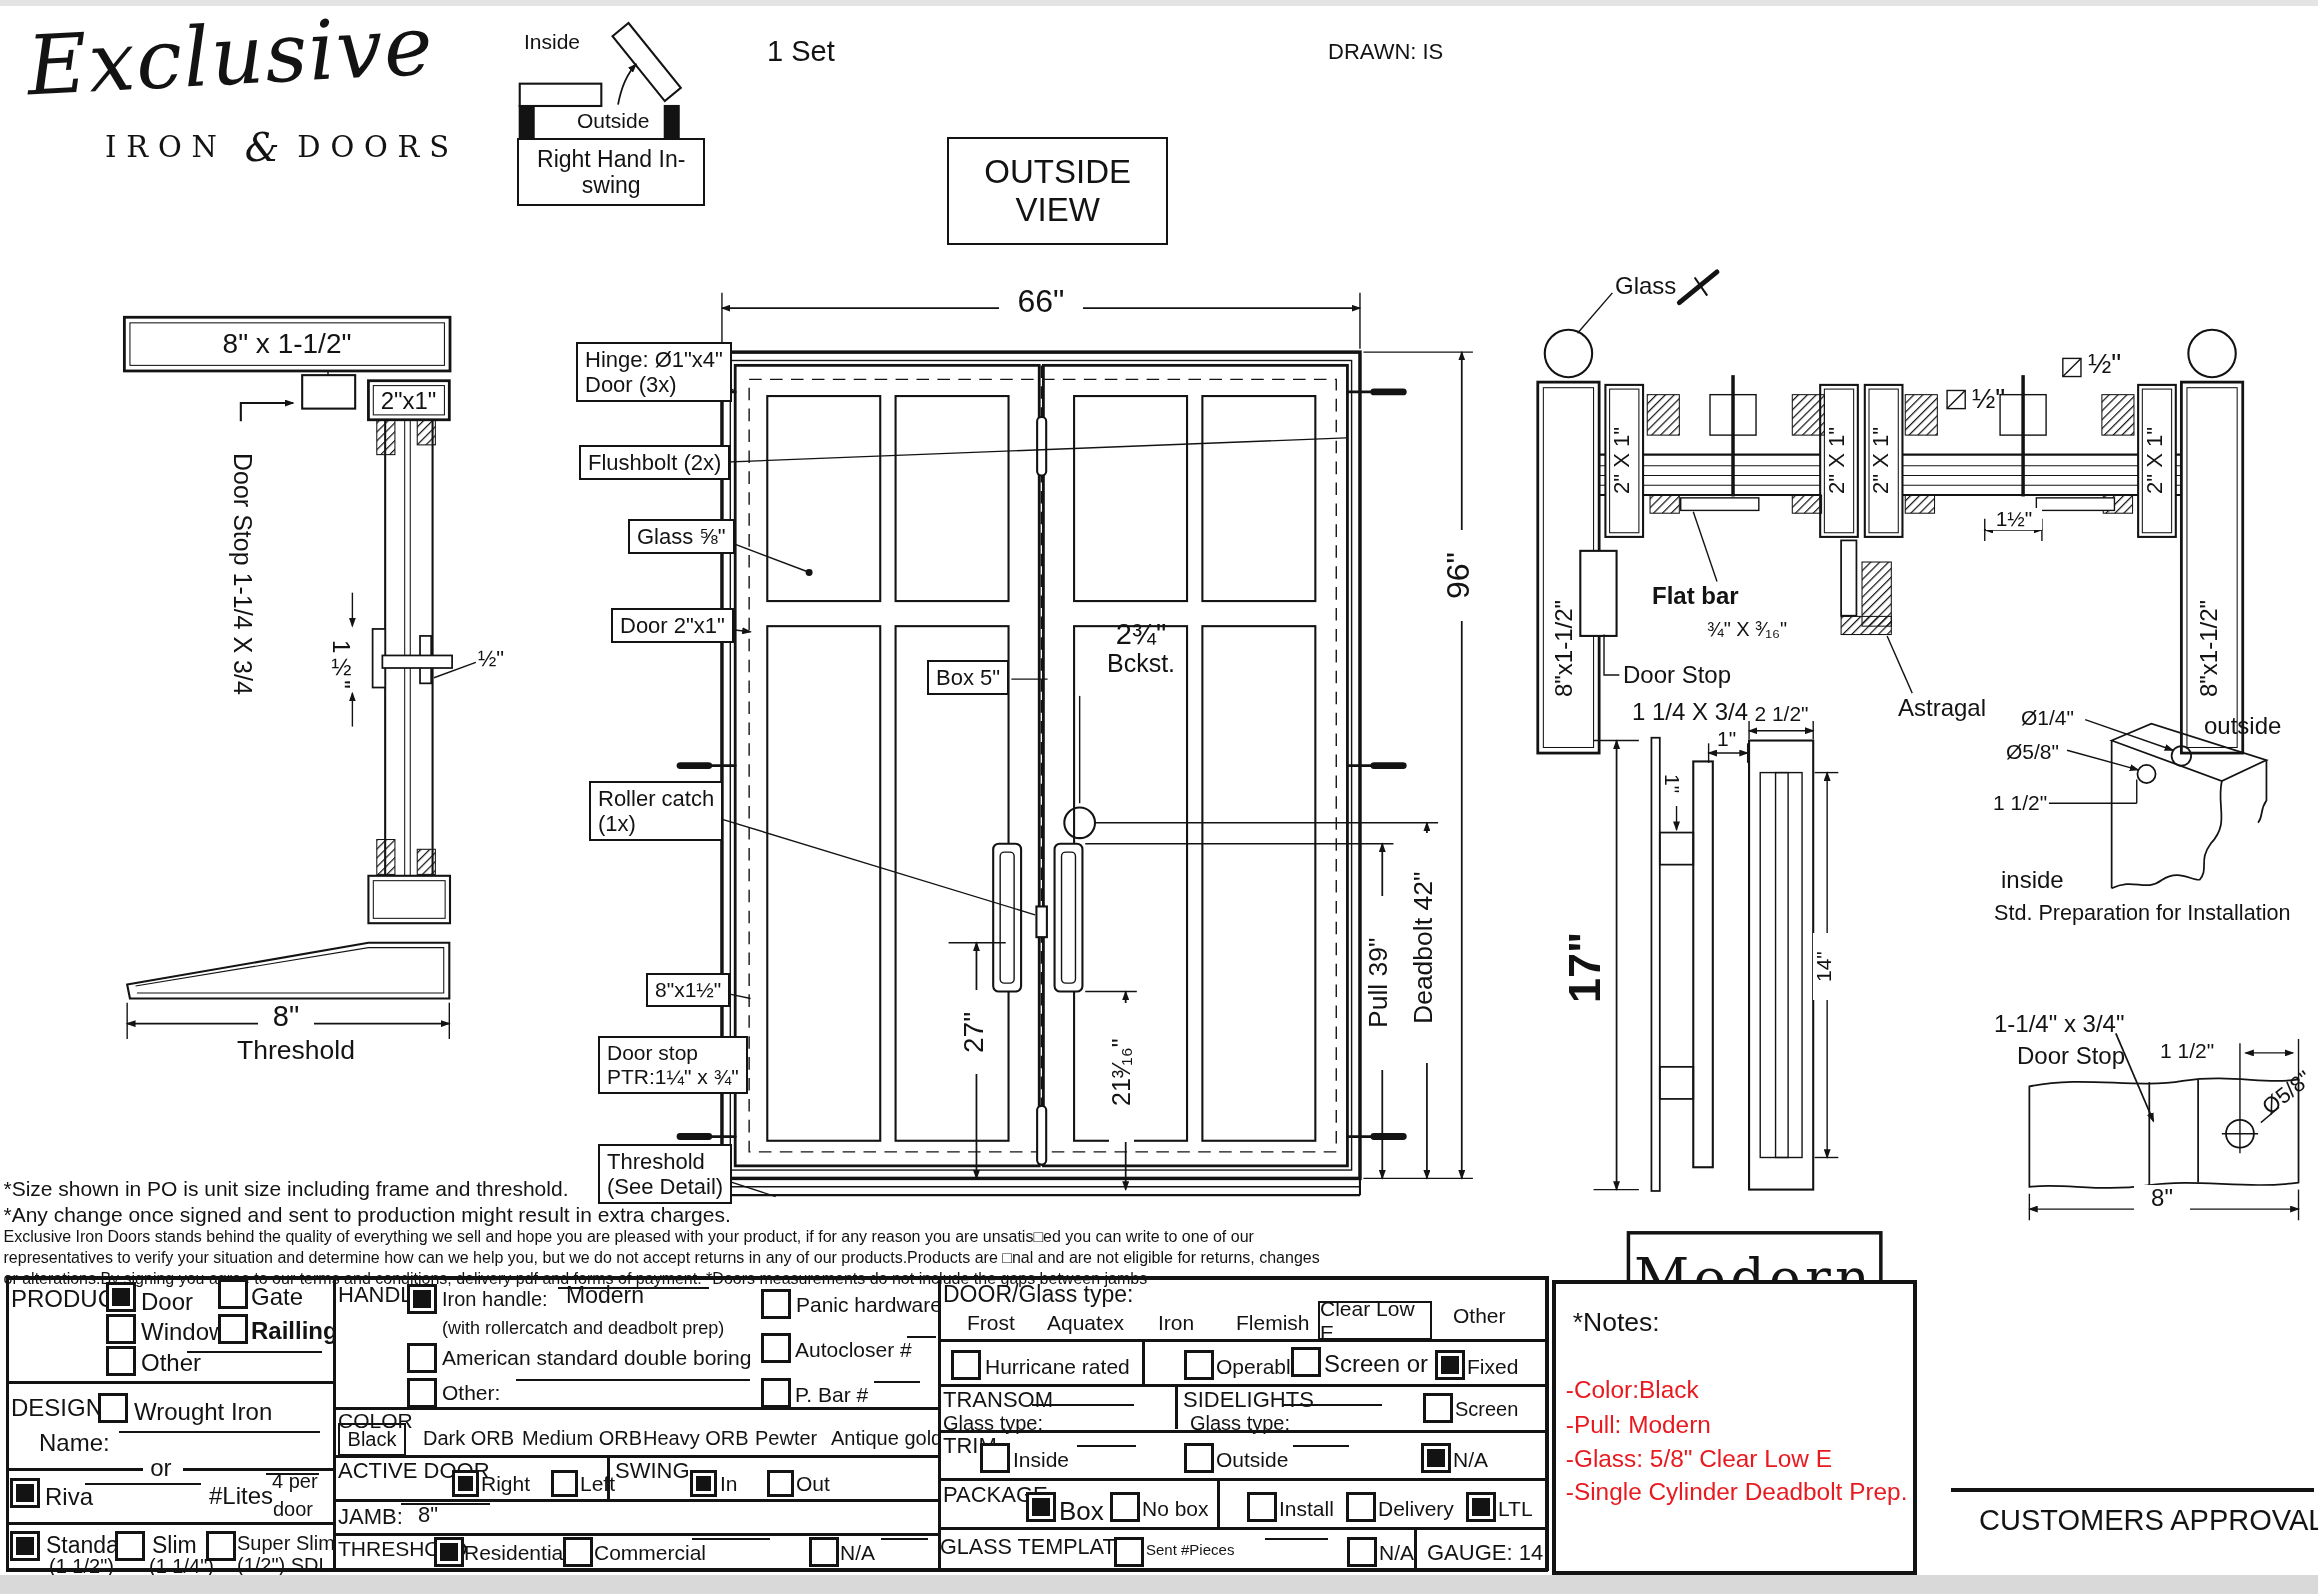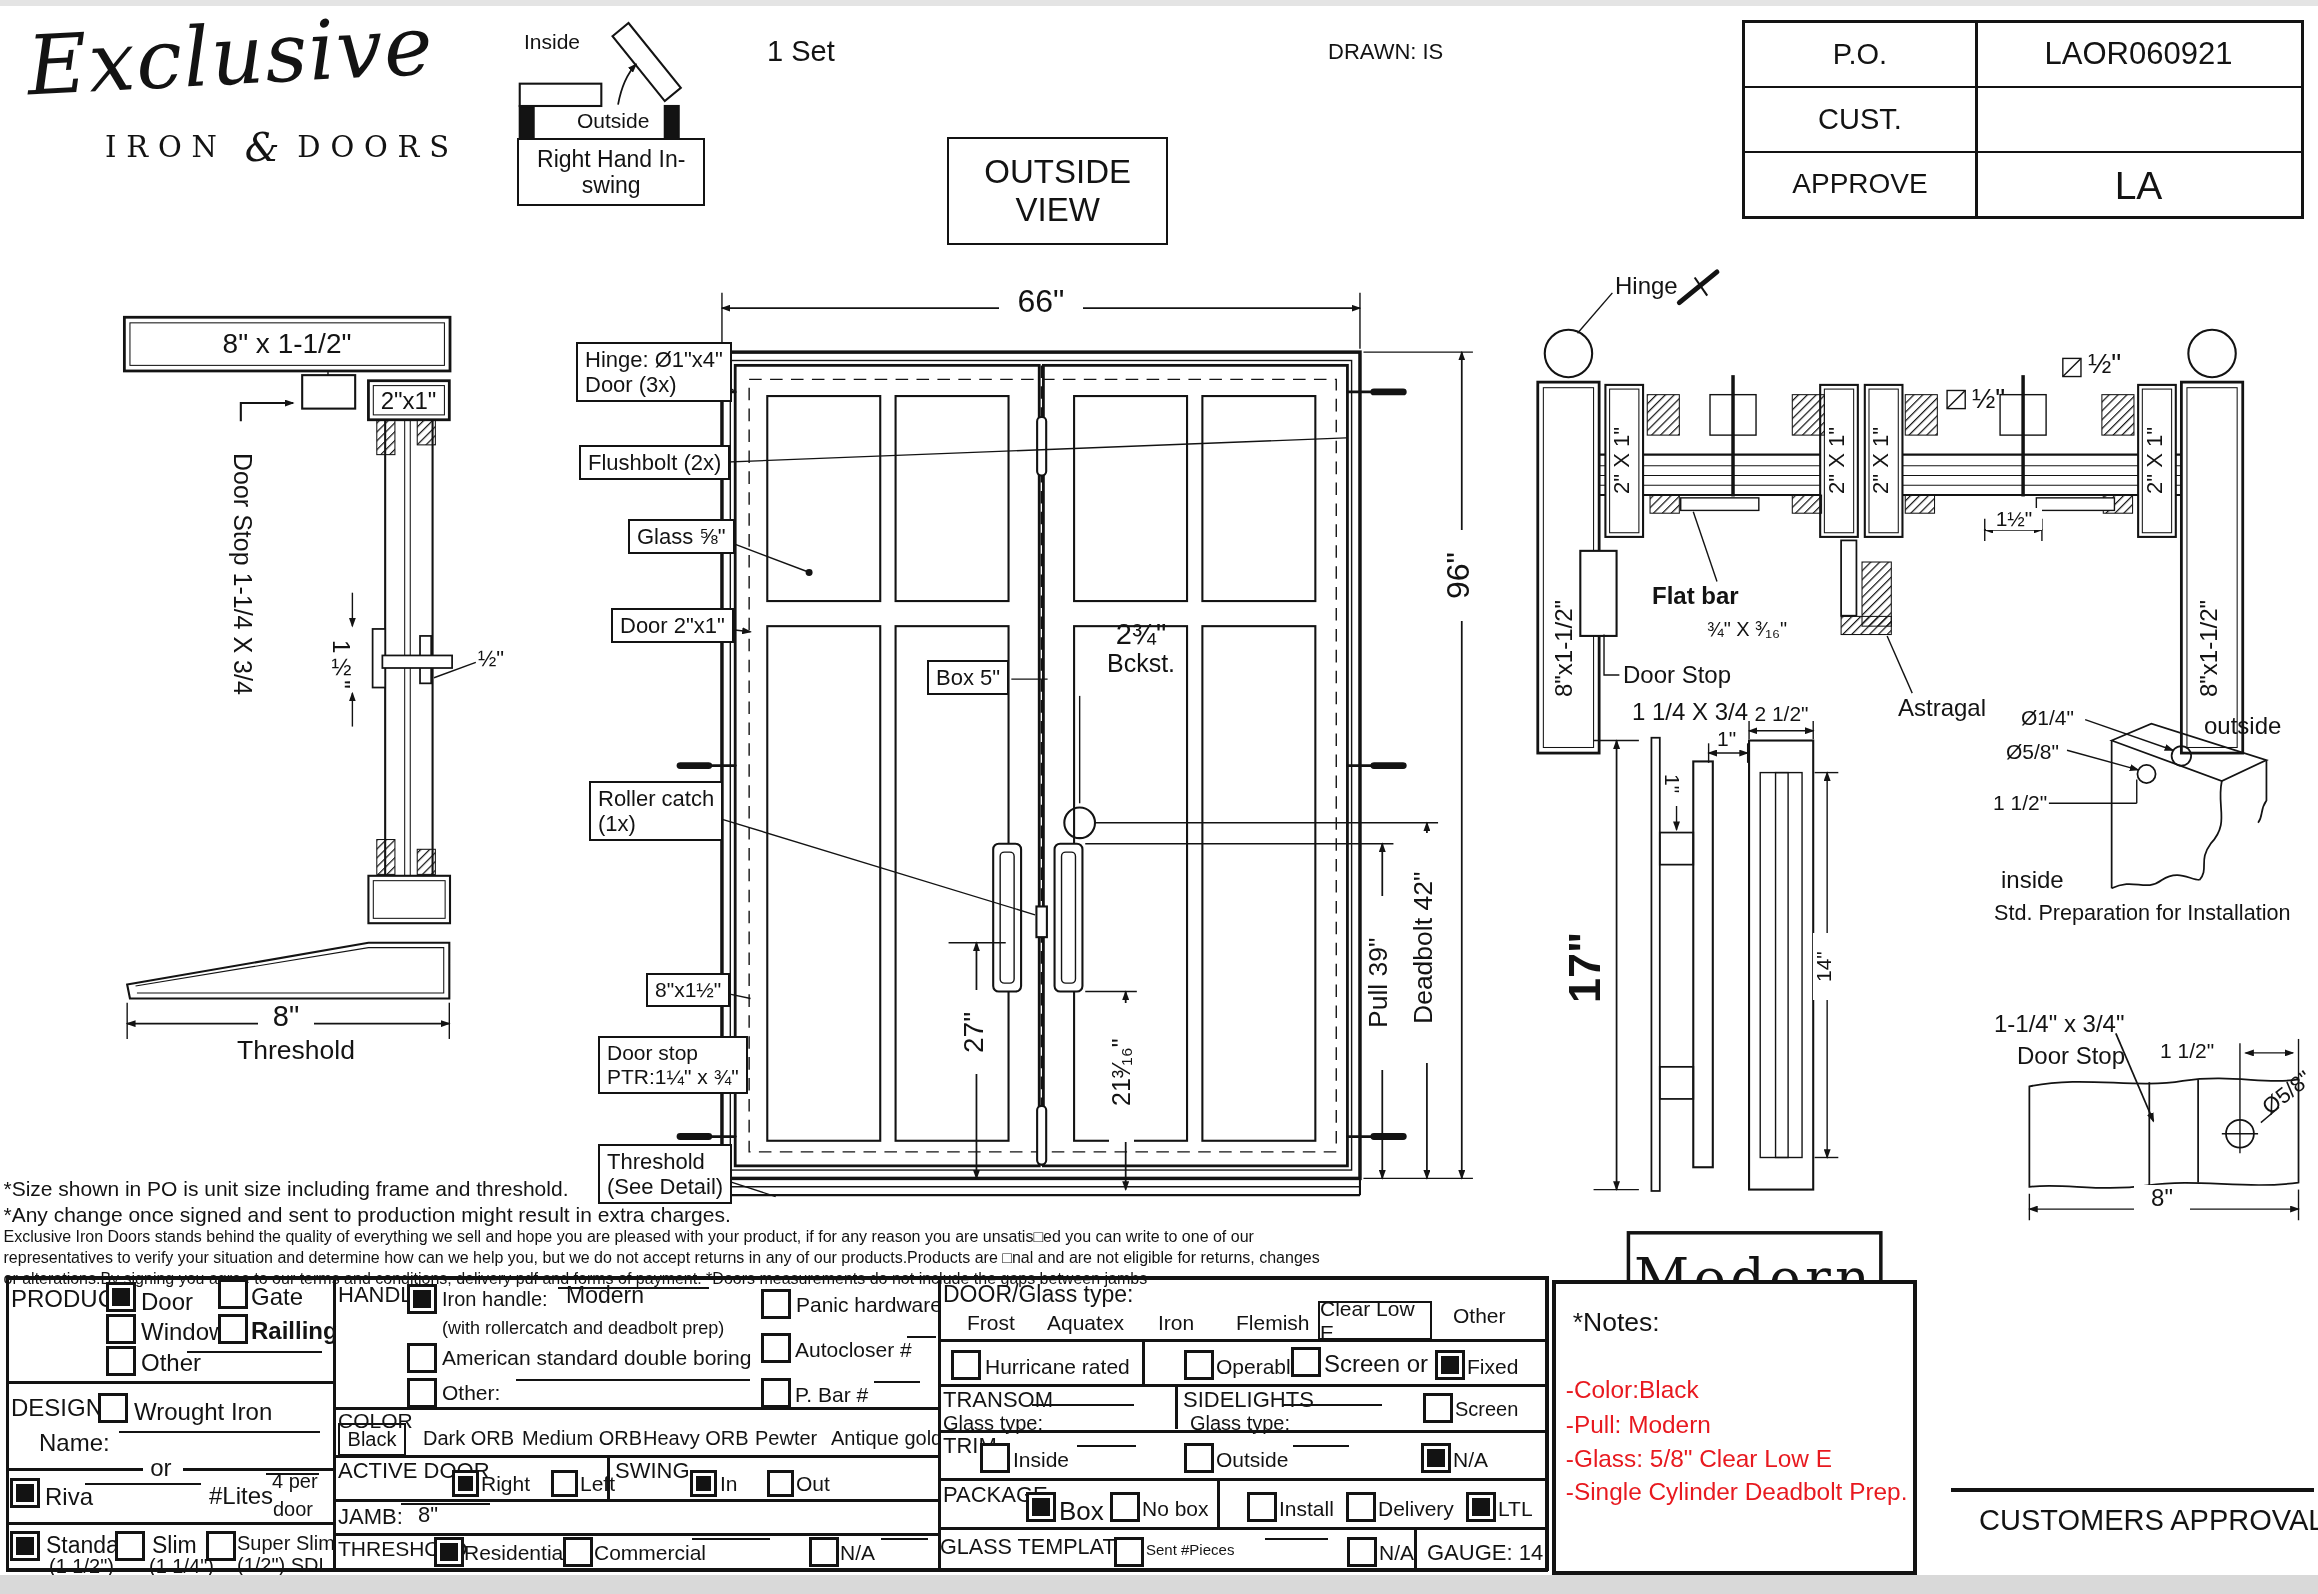--- a/index.html
+++ b/index.html
@@ -270,31 +270,20 @@
 <div class="callout ctr" style="left:517px;top:138px;width:176px;font-size:23px;padding:5.6px 4.2px;">
   <span>Right Hand In-swing</span>
 </div>
 
 <div class="t" style="left:767px;top:36px;font-size:29px;">1 Set</div>
 <div class="callout ctr" style="left:947px;top:137px;width:209px;font-size:33px;padding:14px 4.2px;border-width:2.8px;">
   <span>OUTSIDE VIEW</span>
 </div>
 <div class="t" style="left:1328px;top:40px;font-size:22px;">DRAWN: IS</div>
 
-<div style="position:absolute;left:1742px;top:19.5px;width:556px;height:193px;border:3.5px solid #131313;background:#fff;">
-  <div style="position:absolute;left:230px;top:0;width:2.8px;height:100%;background:#131313;"></div>
-  <div style="position:absolute;left:0;top:63px;width:100%;height:2.8px;background:#131313;"></div>
-  <div style="position:absolute;left:0;top:128px;width:100%;height:2.8px;background:#131313;"></div>
-  <div class="t ctr" style="left:0;top:16.7px;width:230px;font-size:29px;">P.O.</div>
-  <div class="t ctr" style="left:233px;top:15.3px;width:321px;font-size:31px;">LAOR060921</div>
-  <div class="t ctr" style="left:0;top:81px;width:230px;font-size:29px;">CUST.</div>
-  <div class="t ctr" style="left:233px;top:81px;width:321px;font-size:29px;"></div>
-  <div class="t ctr" style="left:0;top:146px;width:230px;font-size:28px;">APPROVE</div>
-  <div class="t ctr" style="left:233px;top:142px;width:321px;font-size:39px;">LA</div>
-</div>
 
 <div class="t ctr" style="left:124px;top:329px;width:326px;font-size:28px;">8" x 1-1/2"</div>
 <div class="t ctr" style="left:368px;top:388px;width:81px;font-size:24px;">2"x1"</div>
 <div class="vdown" style="left:230px;top:431px;height:286px;font-size:25px;text-align:center;">Door Stop 1-1/4 X 3/4</div>
 <div class="vdown" style="left:329px;top:632px;height:64px;font-size:24px;text-align:center;">1½"</div>
 <div class="t" style="left:478px;top:647px;font-size:22px;">½"</div>
 <div class="t ctr" style="left:258px;top:1001px;width:56px;font-size:29px;background:#fff;">8"</div>
 <div class="t ctr" style="left:209px;top:1036px;width:174px;font-size:26.5px;">Threshold</div>
 
 <div class="t ctr" style="left:999px;top:285px;width:84px;font-size:32px;background:#fff;">66"</div>
@@ -323,21 +312,21 @@
 <div class="callout" style="left:646px;top:973px;font-size:21px;"><span>8"x1½"</span></div>
 <div class="callout" style="left:598px;top:1036px;font-size:21px;">
   <div>Door stop</div>
       <div>PTR:1¼" x ¾"</div>
 </div>
 <div class="callout" style="left:598px;top:1144px;">
   <div>Threshold</div>
       <div>(See Detail)</div>
 </div>
 
-<div class="t" style="left:1615px;top:273px;font-size:24px;">Hinge</div>
+<div class="t" style="left:1615px;top:273px;font-size:24px;">Glass</div>
 <div class="vdim" style="left:1611px;top:392px;height:138px;font-size:22px;">2" X 1"</div>
 <div class="vdim" style="left:1826px;top:392px;height:138px;font-size:22px;">2" X 1"</div>
 <div class="vdim" style="left:1870px;top:392px;height:138px;font-size:22px;">2" X 1"</div>
 <div class="vdim" style="left:2144px;top:392px;height:138px;font-size:22px;">2" X 1"</div>
 <div class="t" style="left:1972px;top:384px;font-size:28px;">½"</div>
 <div class="t" style="left:2088px;top:349px;font-size:28px;">½"</div>
 <div class="t ctr" style="left:1986px;top:508px;width:56px;font-size:21px;background:#fff;">1½"</div>
 <div class="t" style="left:1652px;top:583px;font-size:24px;font-weight:bold;">Flat bar</div>
 <div class="t" style="left:1707px;top:619px;font-size:20px;">¾" X ³⁄₁₆"</div>
 <div class="t" style="left:1623px;top:662px;font-size:24px;">Door Stop</div>

